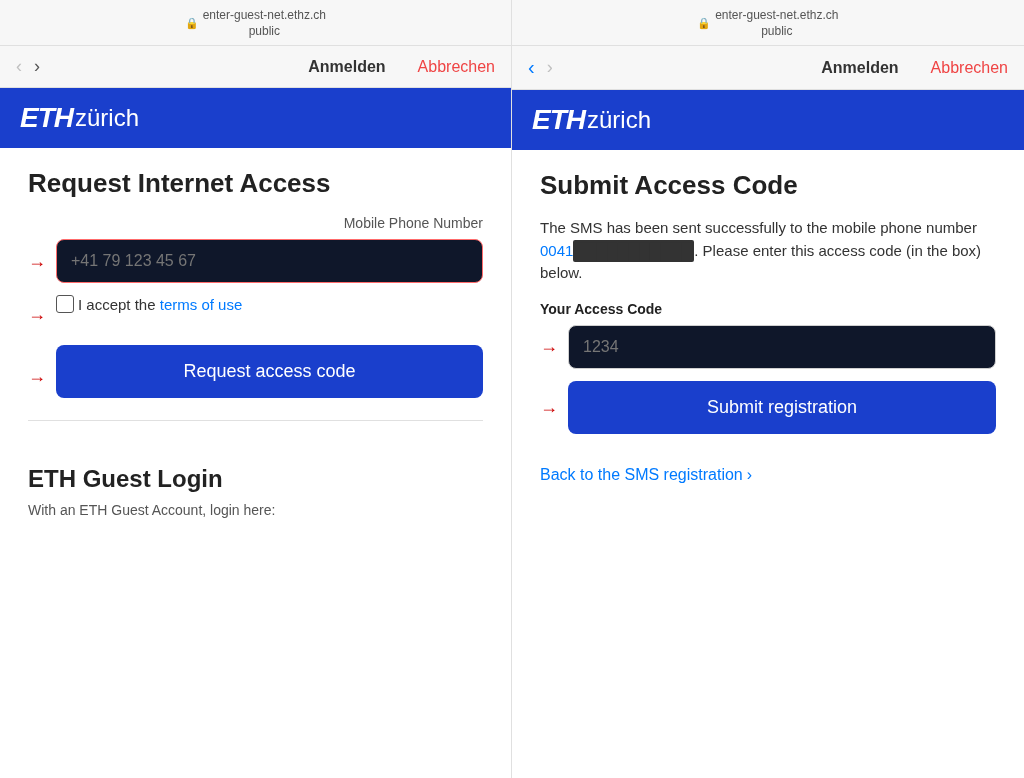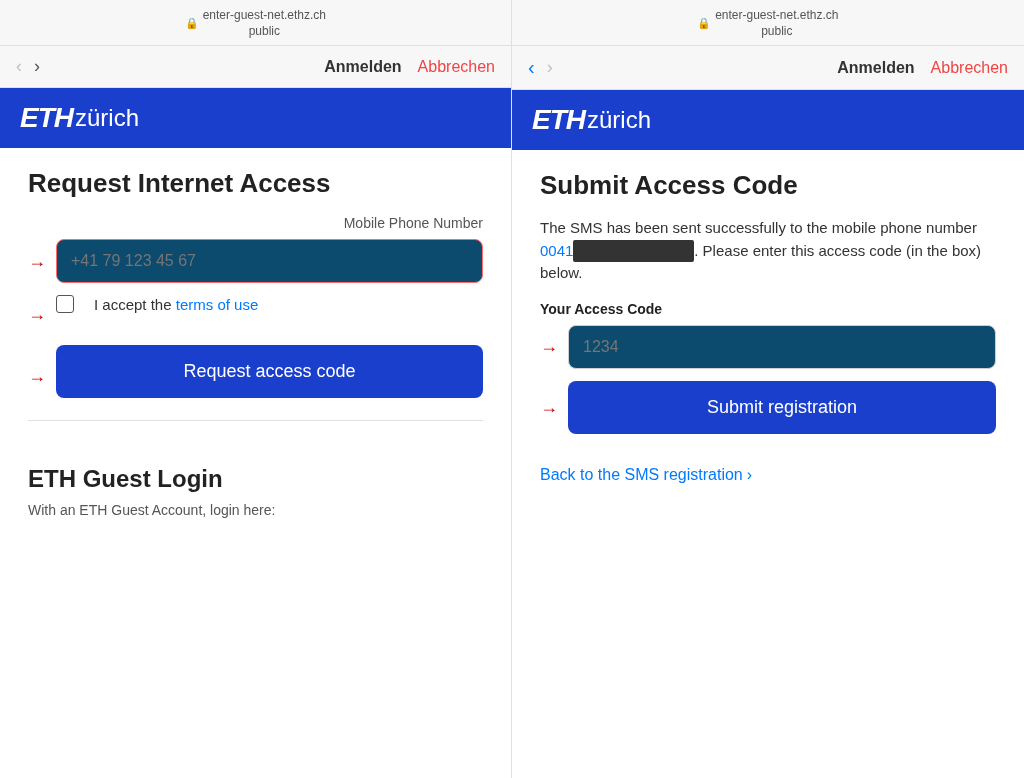--- a/index.html
+++ b/index.html
@@ -68,21 +68,21 @@
       color: #c0c0c0;
       cursor: pointer;
     }
 
     .nav-arrow.active {
       color: #555;
     }
 
     .nav-actions {
       display: flex;
-      gap: 16px;
+      gap: 32px;
       align-items: center;
     }
 
     .nav-anmelden {
       font-size: 16px;
       font-weight: 700;
       color: #333;
     }
 
     .nav-abbrechen {
@@ -161,31 +161,31 @@
     }
 
     .text-input {
       width: 100%;
       border: 1.5px solid #d0d0d0;
       border-radius: 8px;
       padding: 12px 14px;
       font-size: 16px;
       color: #aaa;
       outline: none;
-      background: #0c4a6e;
+      background: #0f172a;
     }
 
     .text-input.highlighted {
       border-color: #ff6b6b;
     }
 
     .checkbox-row {
       display: flex;
       align-items: center;
-      gap: 20px;
+      gap: 4px;
       margin-bottom: 20px;
     }
 
     .checkbox {
       width: 18px;
       height: 18px;
       border: 1.5px solid #555;
       border-radius: 3px;
       background: white;
       flex-shrink: 0;

